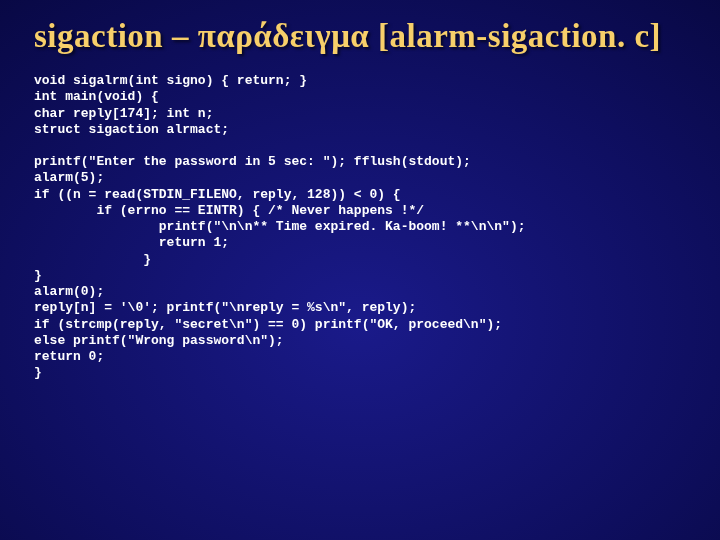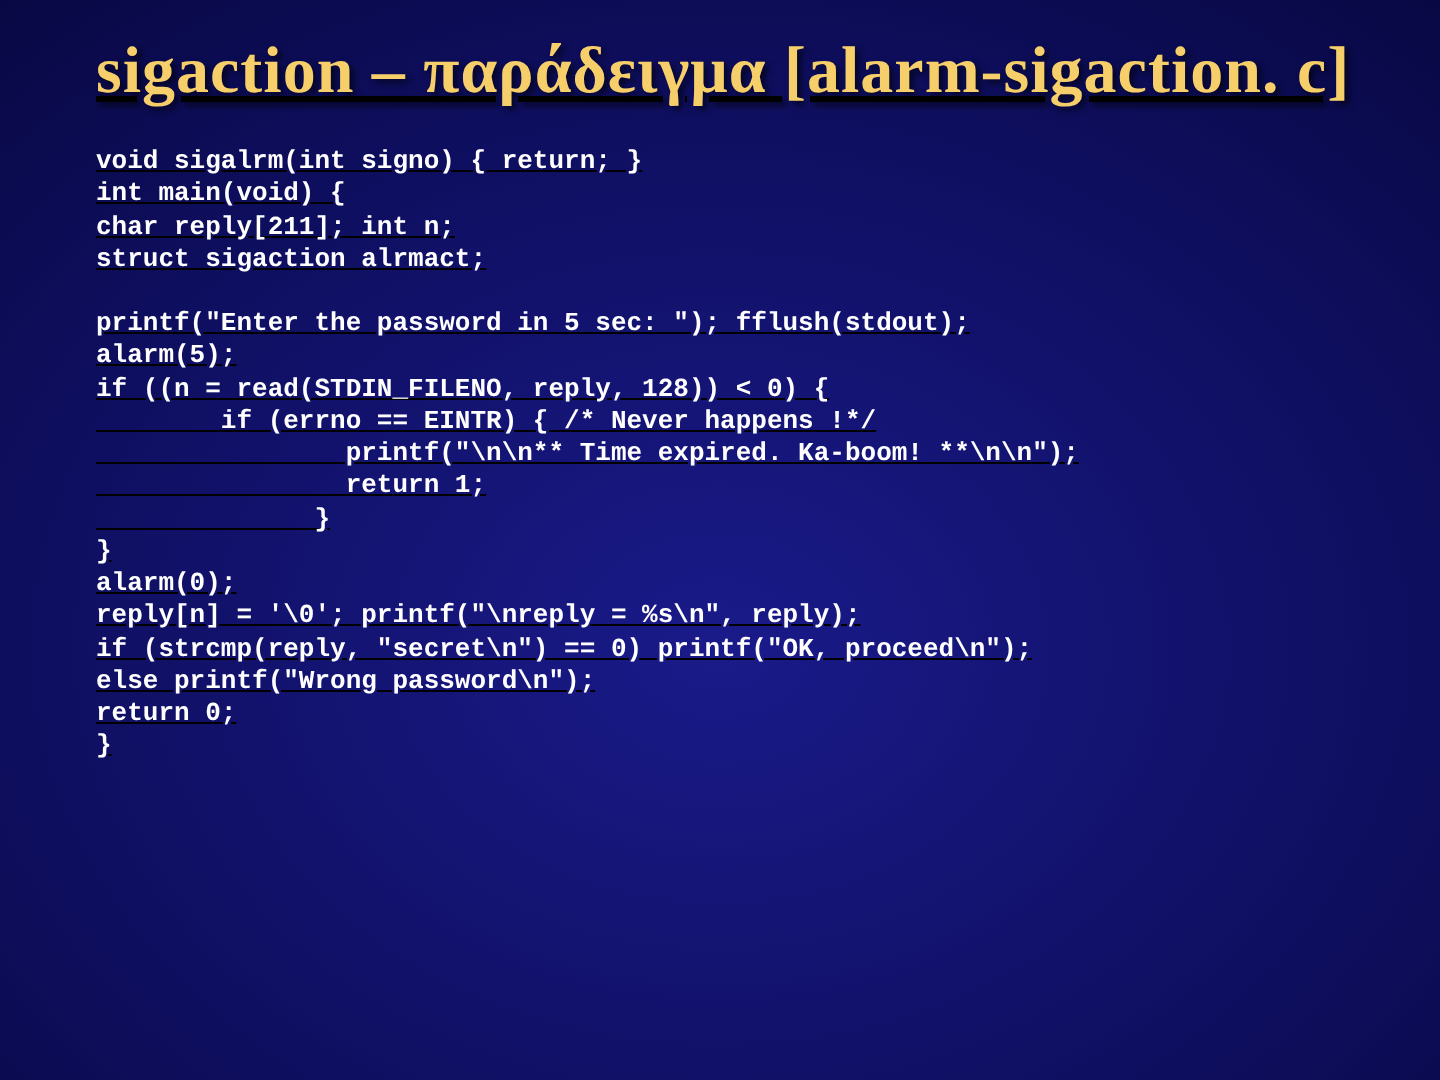--- a/index.html
+++ b/index.html
@@ -12,24 +12,23 @@
   body {
     background: radial-gradient(ellipse 900px 700px at 50% 60%,
                 #1a1a8a 0%,
                 #0e0e5e 40%,
                 #06063a 70%,
                 #020220 100%);
     font-family: "Times New Roman", serif;
   }
   .slide {
     box-sizing: border-box;
-    padding: 18px 34px 20px 48px;
+    padding: 18px 34px 20px 34px;
     width: 100%;
     height: 100%;
-    text-decoration: underline;
   }
   .title {
     font-size: 33px;
     color: #f7cf6a;
     text-shadow: 2px 2px 3px rgba(0,0,0,0.6);
     margin: 0 0 18px 0;
     letter-spacing: 0.5px;
     white-space: nowrap;
   }
   .code-block {
@@ -46,21 +45,21 @@
   }
 </style>
 </head>
 <body>
 
 <div class="slide">
   <h1 class="title">sigaction – παράδειγμα [alarm-sigaction. c]</h1>
 
   <div class="code-block">void sigalrm(int signo) { return; }
 int main(void) {
-char reply[211]; int n;
+char reply[174]; int n;
 struct sigaction alrmact;</div>
 
 
   <div class="code-block">printf("Enter the password in 5 sec: "); fflush(stdout);
 alarm(5);
 if ((n = read(STDIN_FILENO, reply, 128)) &lt; 0) {
         if (errno == EINTR) { /* Never happens !*/
                 printf("\n\n** Time expired. Ka-boom! **\n\n");
                 return 1;
               }

